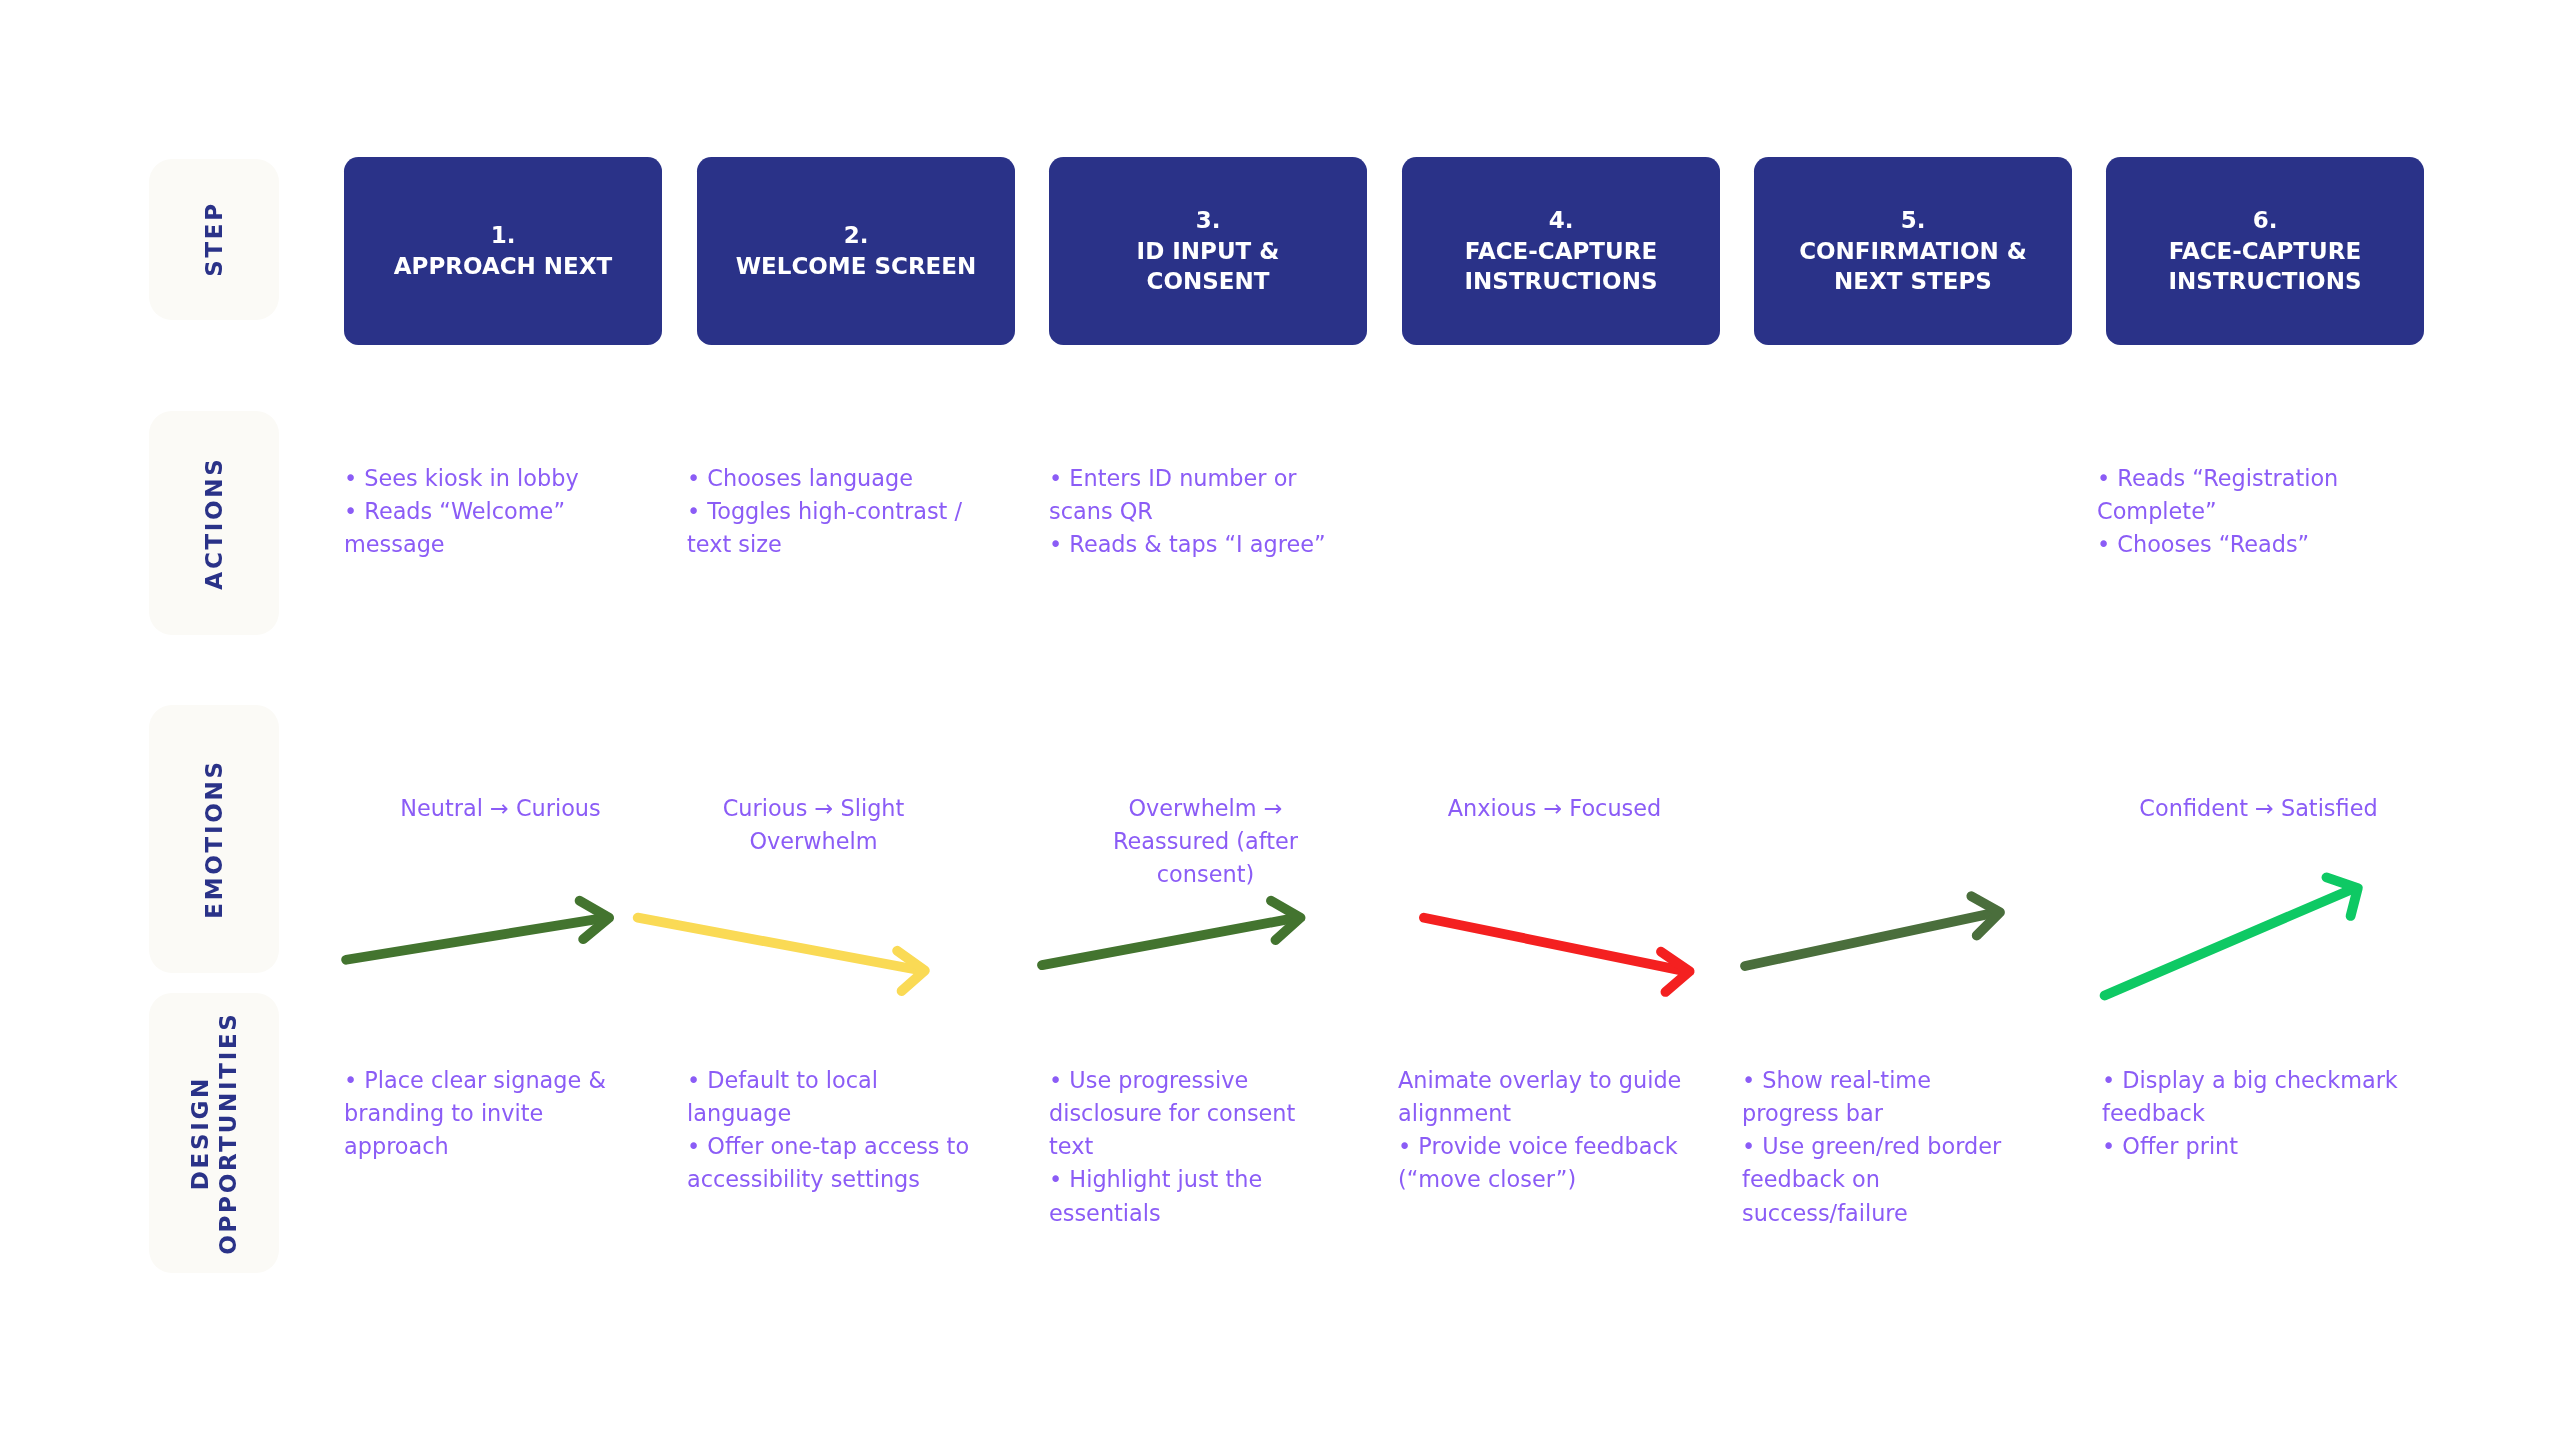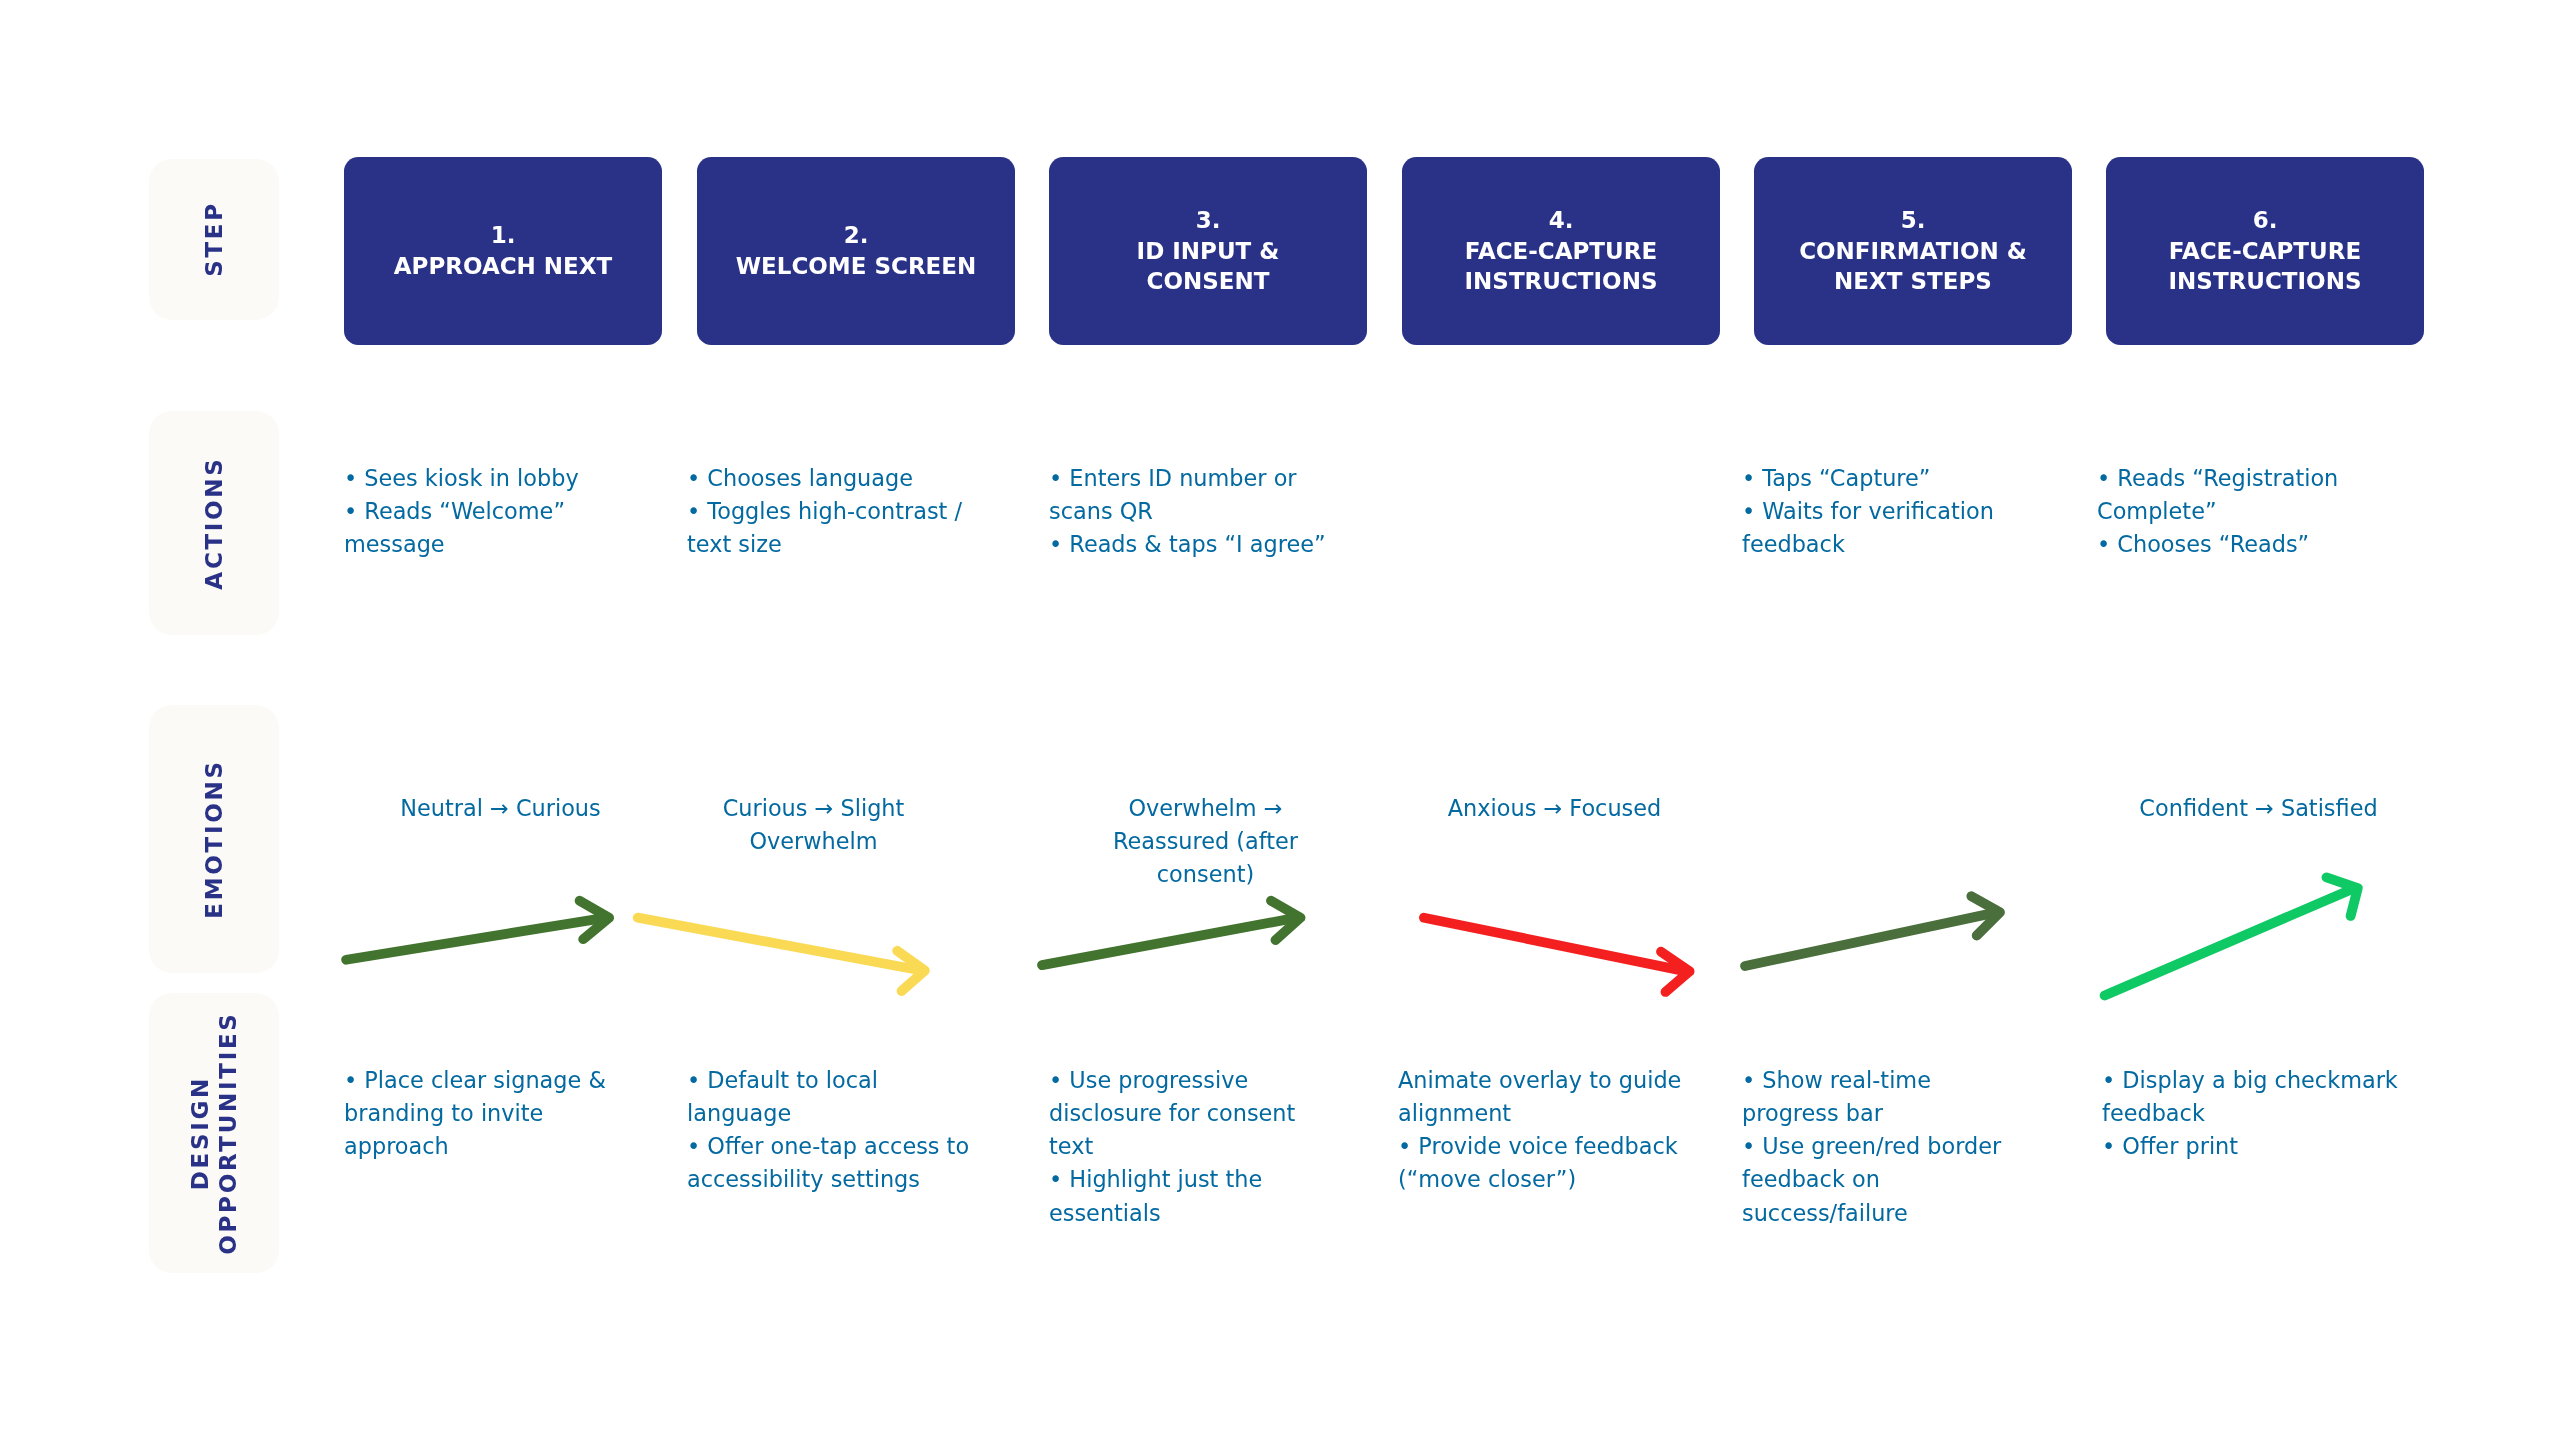--- a/index.html
+++ b/index.html
@@ -81,21 +81,21 @@
     text-align: center;
     padding: 0 12.5px;
   }
   .step-num { display: block; }
   .step-name { display: block; white-space: pre-line; }
 
   
   .cell {
     position: absolute;
     width: 313px;
-    color: #0369a1;
+    color: #8b5cf6;
     font-family: "DejaVu Sans", sans-serif;
     font-size: 22.4px;
     line-height: 1.48;
     white-space: pre-line;
   }
 
   .actions-cell  { top: 462px; }
   .emotion-cell  { top: 792px; text-align: center; }
   .design-cell   { top: 1064px; }
 
@@ -158,23 +158,20 @@
 
   <div class="cell actions-cell" style="left:344px">• Sees kiosk in lobby
 • Reads “Welcome”
 message</div>
   <div class="cell actions-cell" style="left:687px">• Chooses language
 • Toggles high-contrast /
 text size</div>
   <div class="cell actions-cell" style="left:1049px">• Enters ID number or
 scans QR
 • Reads &amp; taps “I agree”</div>
-  <div class="cell actions-cell" style="left:1742px">• Taps “Capture”
-• Waits for verification
-feedback</div>
   <div class="cell actions-cell" style="left:2097px">• Reads “Registration
 Complete”
 • Chooses “Reads”</div>
 
   <div class="cell emotion-cell" style="left:344px">Neutral → Curious</div>
   <div class="cell emotion-cell" style="left:657px">Curious → Slight
 Overwhelm</div>
   <div class="cell emotion-cell" style="left:1049px">Overwhelm →
 Reassured (after
 consent)</div>

